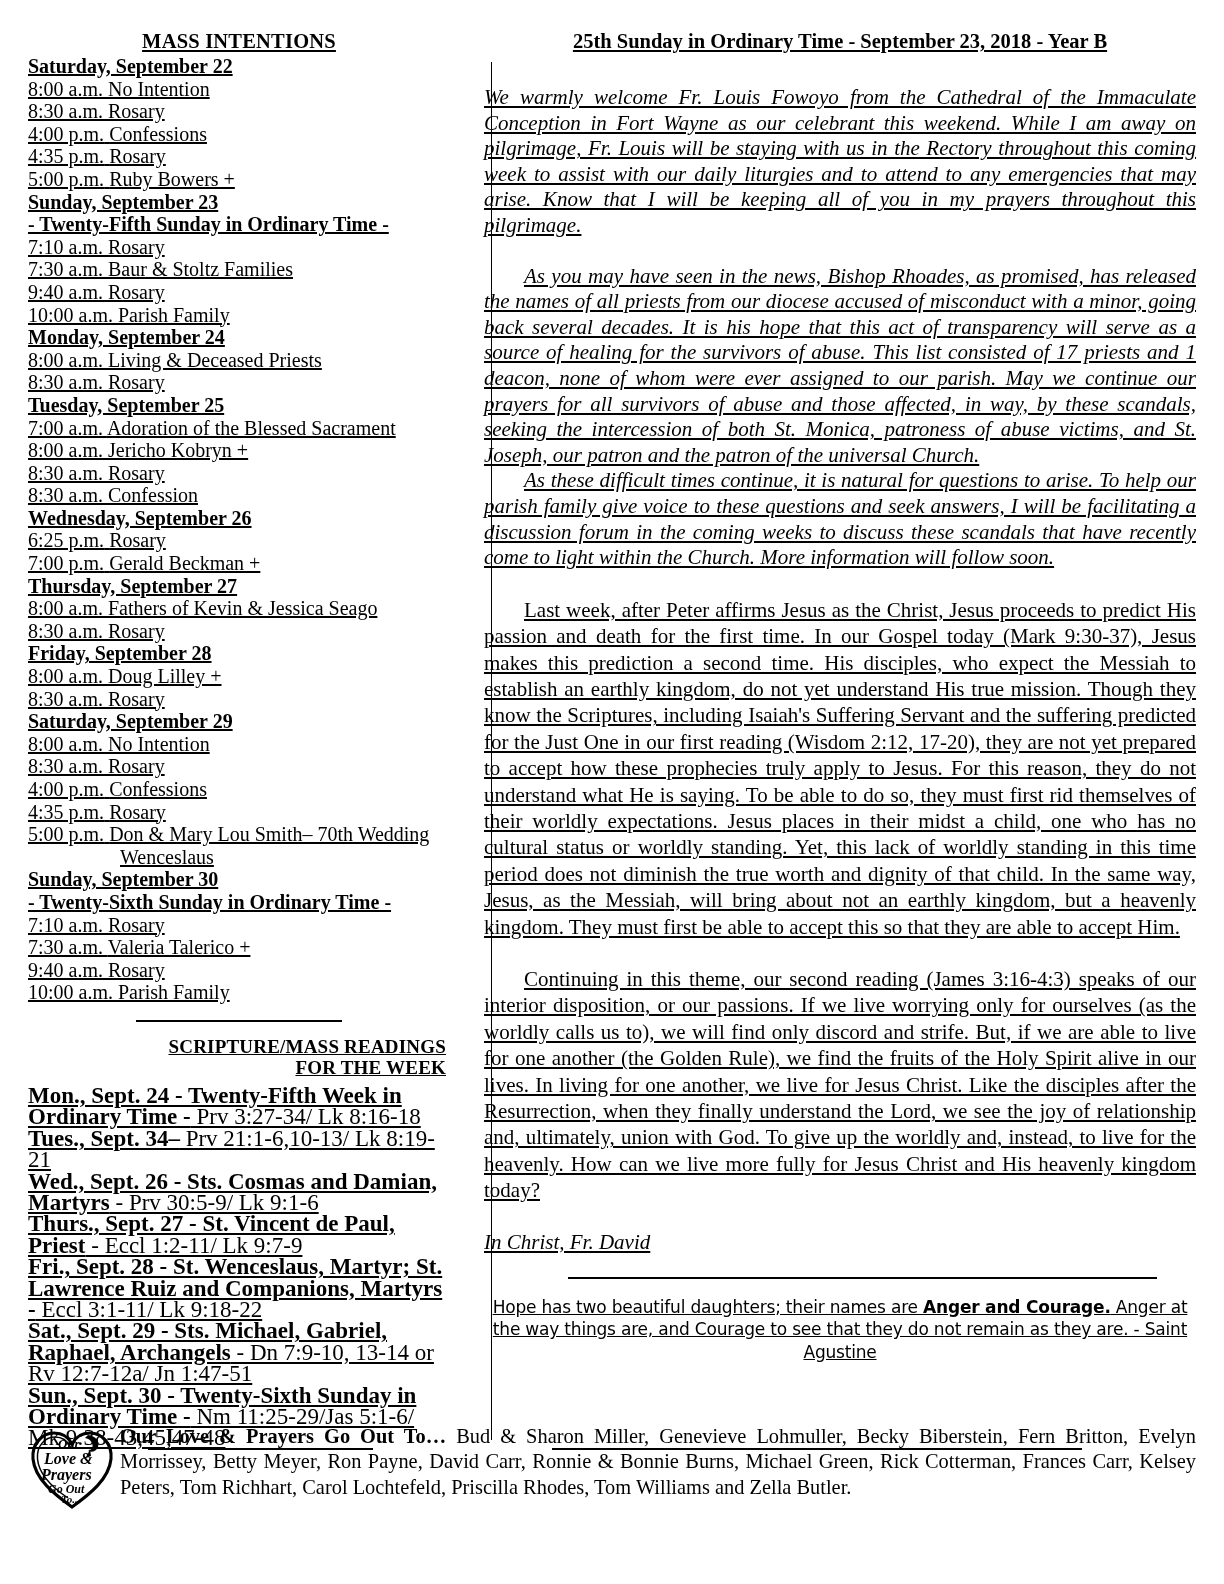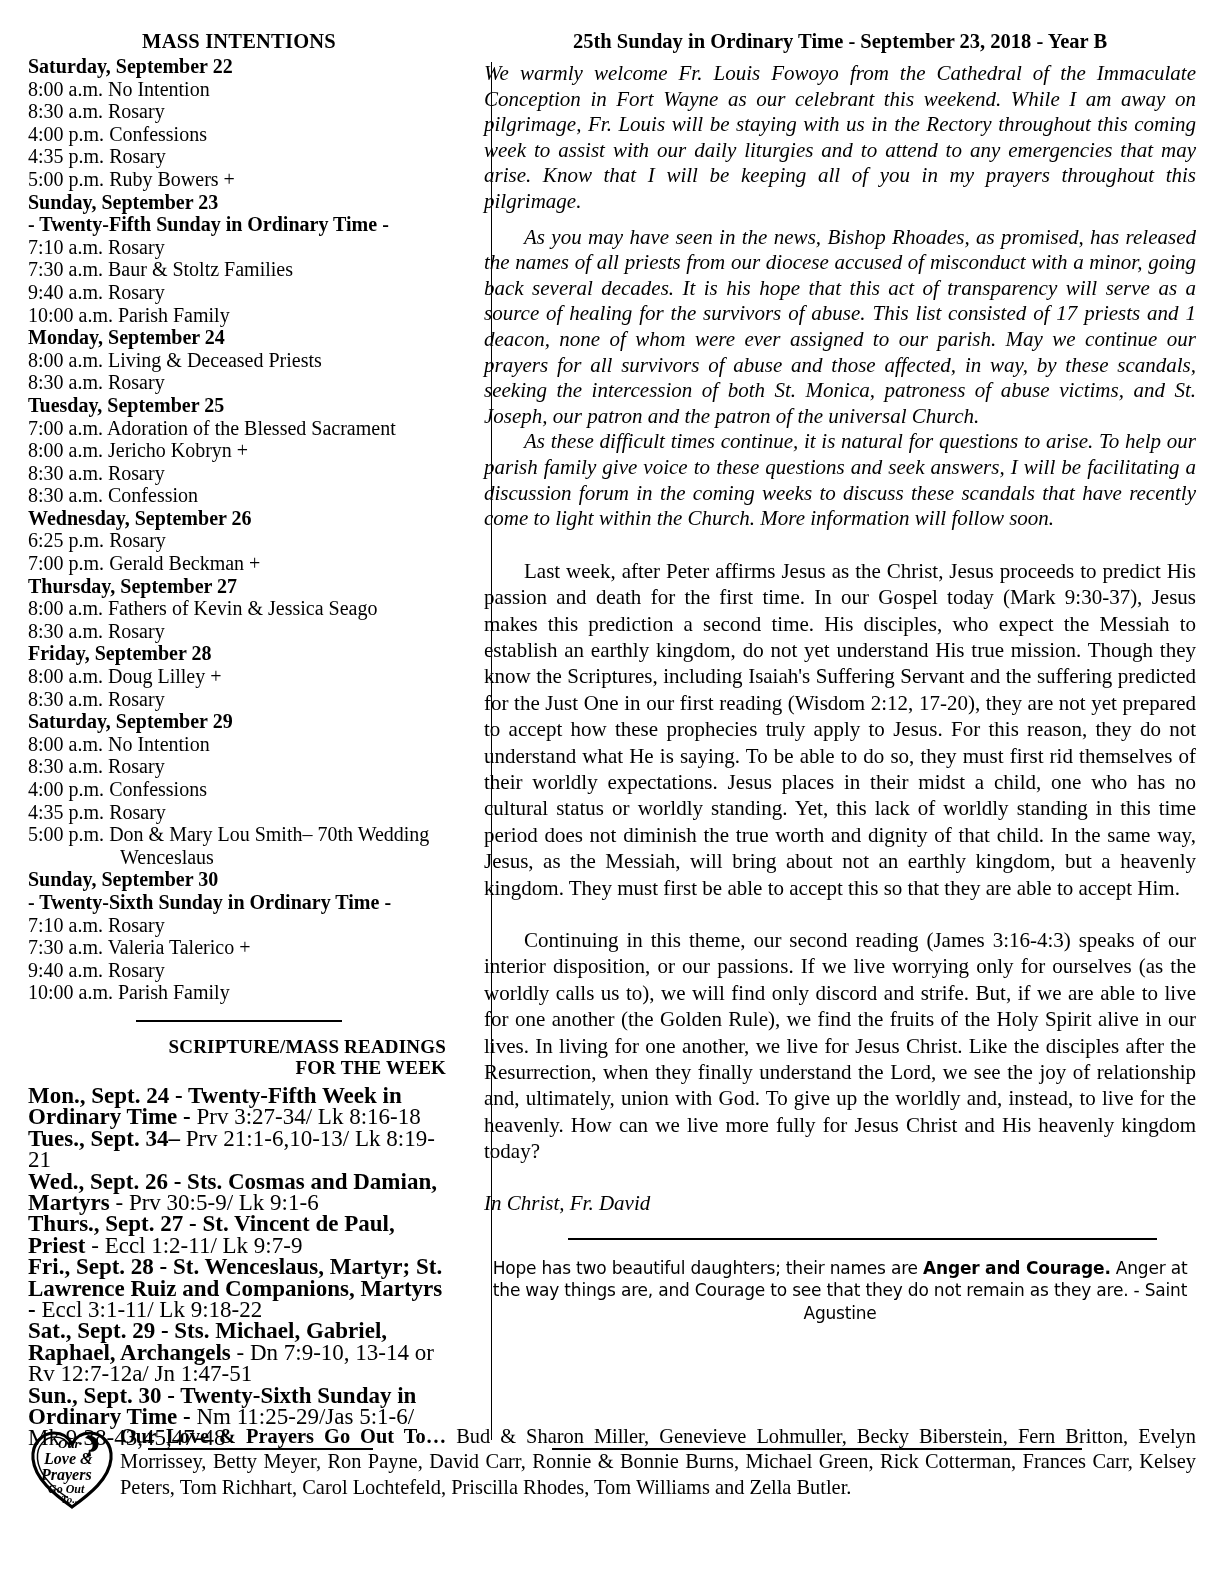--- a/index.html
+++ b/index.html
@@ -14,20 +14,21 @@
     color: #000000;
     position: relative;
     overflow: hidden;
   }
   .page {
     width: 1224px;
     height: 1584px;
     position: relative;
     box-sizing: border-box;
     padding: 30px 28px 0 28px;
+    text-decoration: underline;
   }
   .columns {
     display: flex;
     align-items: flex-start;
     position: relative;
   }
   
   .left-col {
     width: 432px;
     flex: 0 0 432px;
@@ -85,31 +86,31 @@
     font-size: 23px;
     line-height: 21.4px;
     margin-top: 7px;
   }
   .readings .b { font-weight: bold; }
   
   h1.sunday-title {
     font-size: 20.5px;
     font-weight: bold;
     text-align: center;
-    margin: 0 0 8px 0;
+    margin: 0 0 32px 0;
   }
   p.italic-par {
     font-style: italic;
     font-size: 21px;
     line-height: 25.6px;
     text-align: justify;
     margin: 0 0 0 0;
   }
   p.italic-par.indent { text-indent: 40px; }
-  p.italic-par.gap { margin-top: 10px; }
+  p.italic-par.gap { margin-top: 25px; }
   p.body-par {
     font-size: 21px;
     line-height: 26.4px;
     text-align: justify;
     text-indent: 40px;
     margin: 0;
   }
   p.body-par.gap { margin-top: 26px; }
   p.signature {
     font-style: italic;

